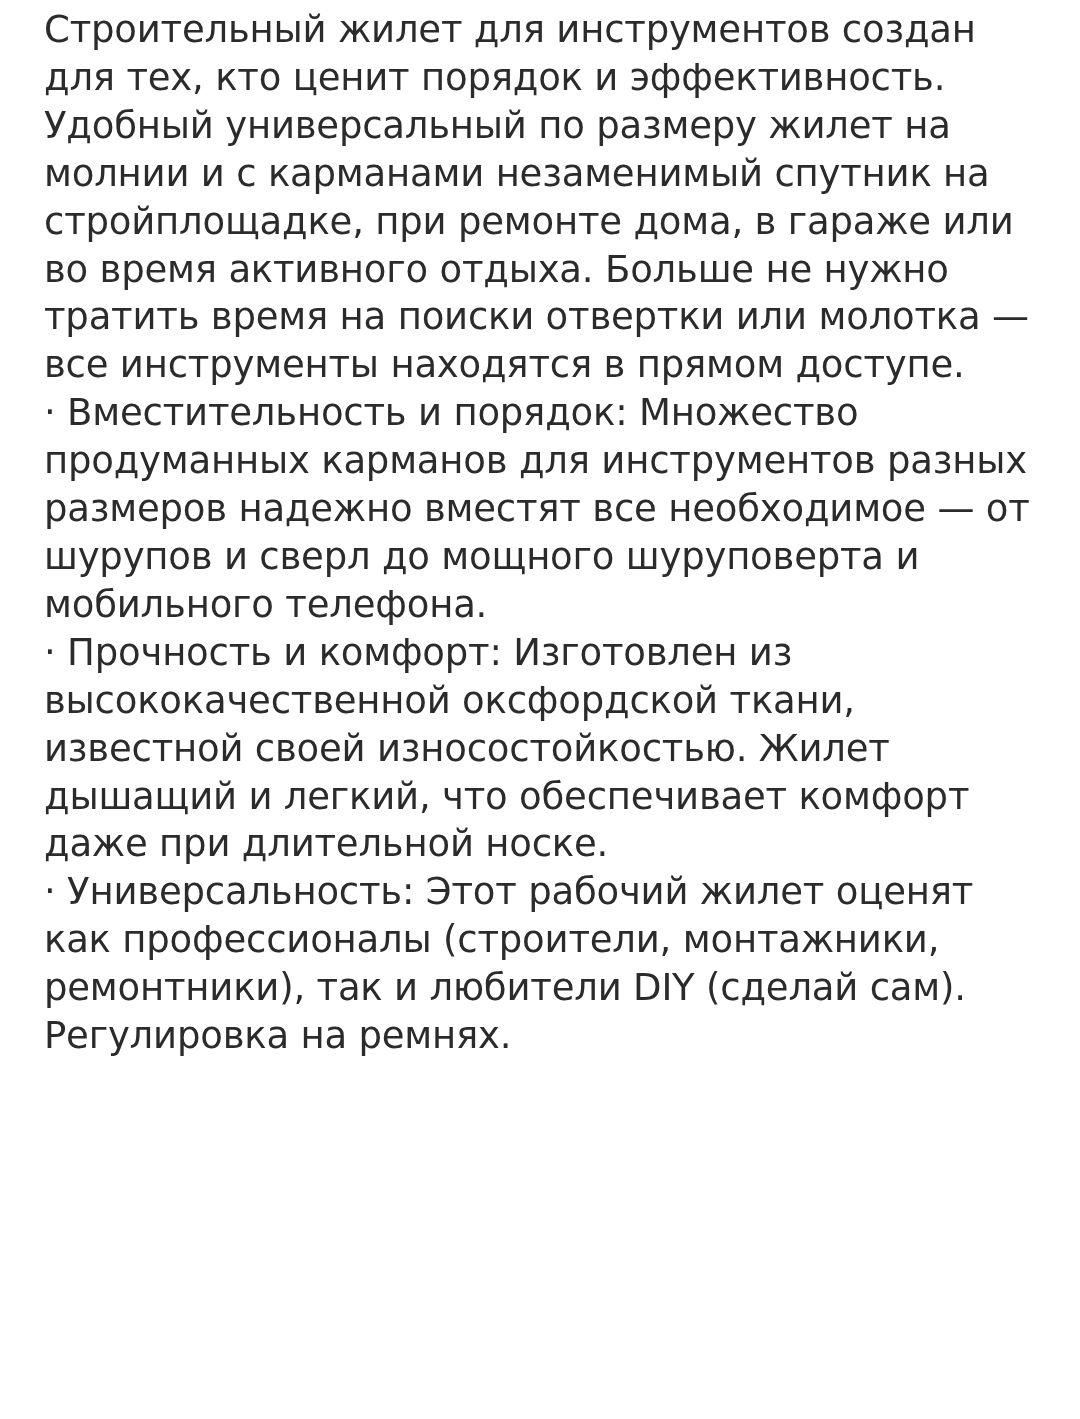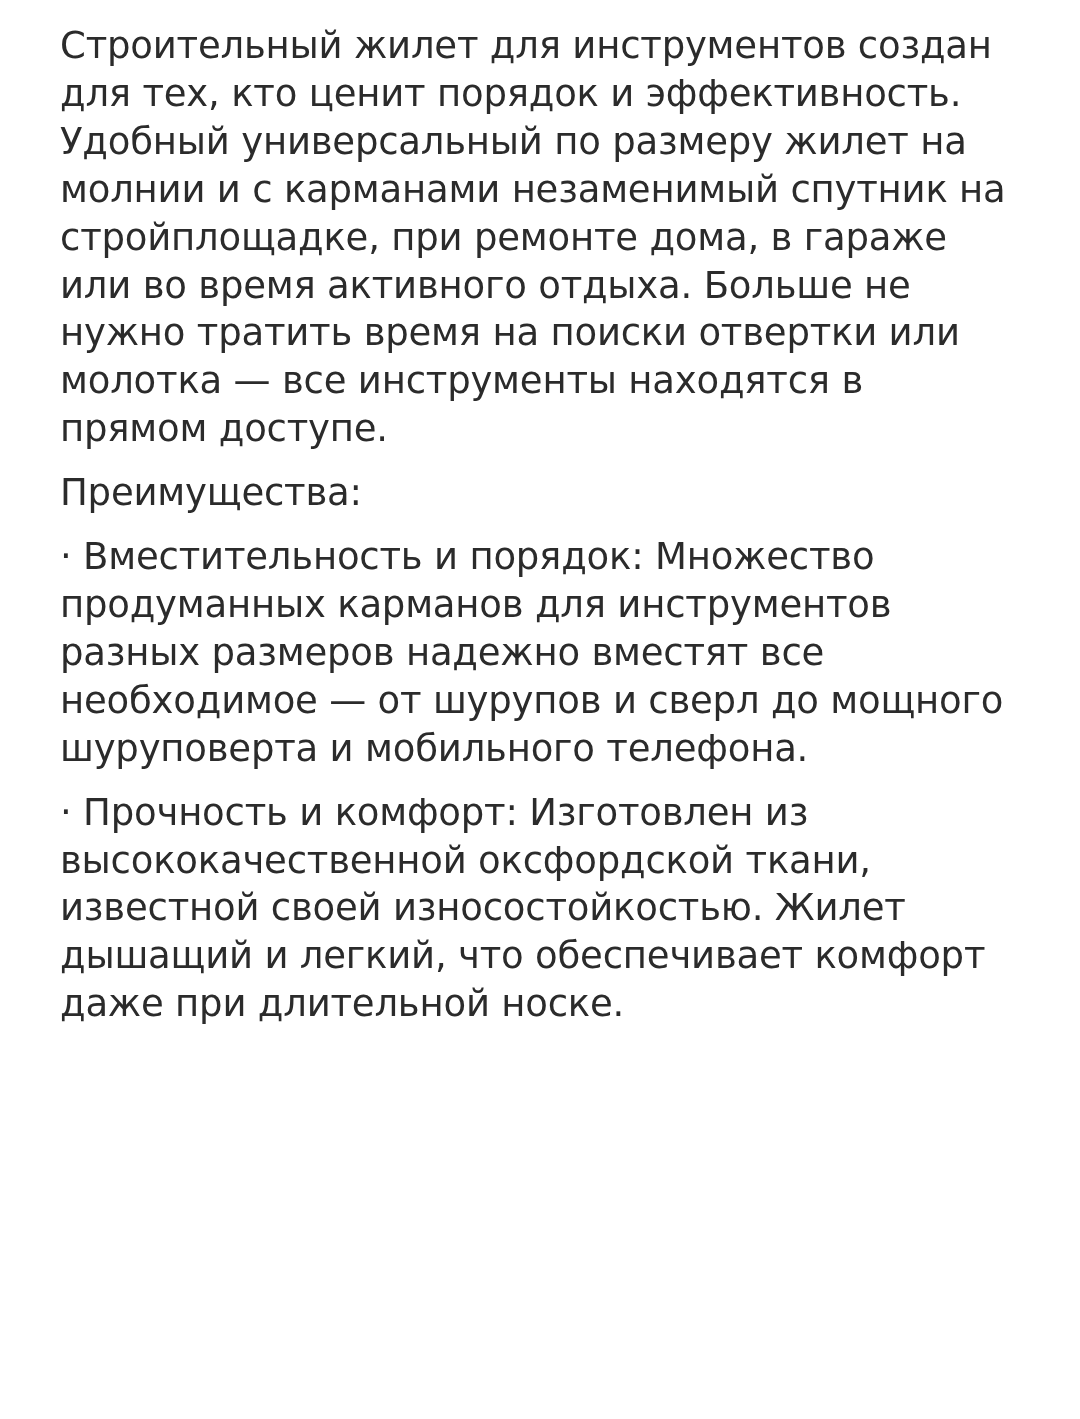--- a/index.html
+++ b/index.html
@@ -16,28 +16,28 @@
   .doc {
     box-sizing: border-box;
     width: 1080px;
     padding: 6px 44px 0 44px;
   }
   .para {
     color: #2b2b2b;
     font-size: 37px;
     line-height: 1.295;
     letter-spacing: -0.2px;
-    margin: 16px;
+    margin: 0;
     word-wrap: break-word;
   }
   .para + .para {
     margin-top: 0px;
   }
 </style>
 </head>
 <body>
 
 <div class="doc">
   <p class="para">Строительный жилет для инструментов создан для тех, кто ценит порядок и эффективность. Удобный универсальный по размеру жилет на молнии и с карманами незаменимый спутник на стройплощадке, при ремонте дома, в гараже или во время активного отдыха. Больше не нужно тратить время на поиски отвертки или молотка — все инструменты находятся в прямом доступе.</p>
-  <p class="para">Преимущества:</p>
   <p class="para">· Вместительность и порядок: Множество продуманных карманов для инструментов разных размеров надежно вместят все необходимое — от шурупов и сверл до мощного шуруповерта и мобильного телефона.</p>
   <p class="para">· Прочность и комфорт: Изготовлен из высококачественной оксфордской ткани, известной своей износостойкостью. Жилет дышащий и легкий, что обеспечивает комфорт даже при длительной носке.</p>
+  <p class="para">· Универсальность: Этот рабочий жилет оценят как профессионалы (строители, монтажники, ремонтники), так и любители DIY (сделай сам). Регулировка на ремнях.</p>
 </div>
 
 </body></html>

